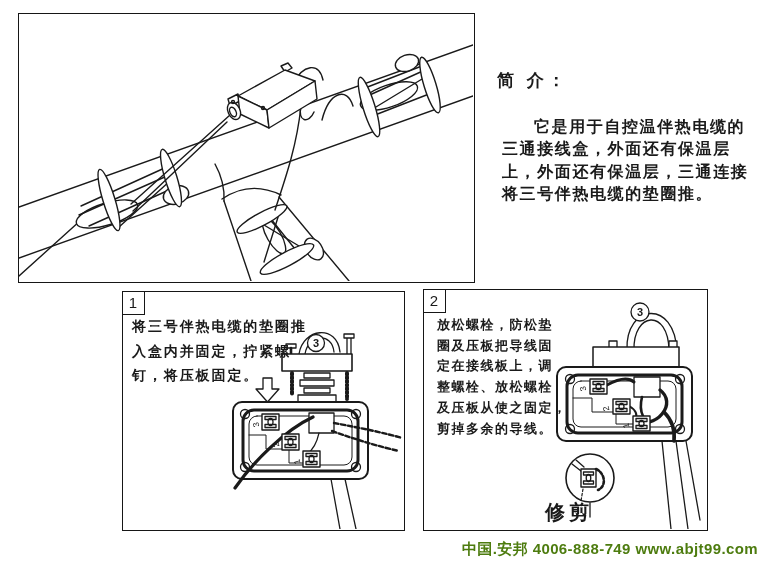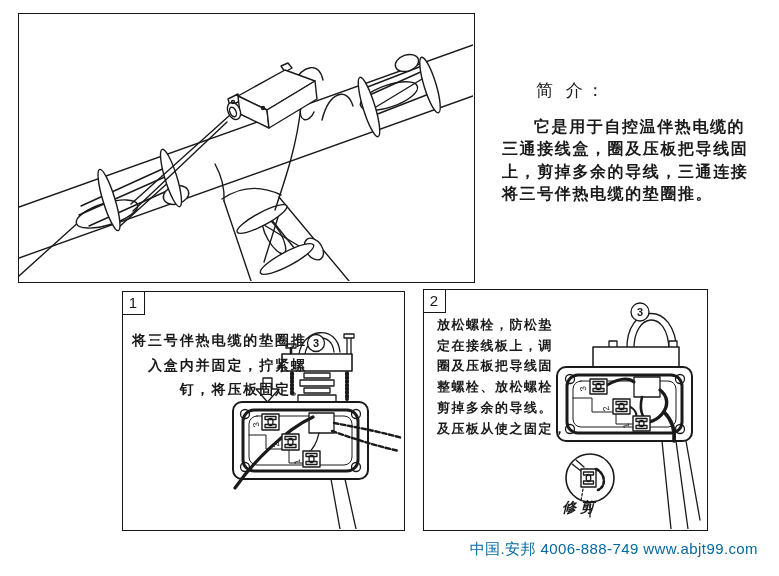--- a/index.html
+++ b/index.html
@@ -6,32 +6,32 @@
   .page{position:relative;width:779px;height:576px;background:#ffffff;overflow:hidden;
         font-family:"Liberation Sans","DejaVu Sans",sans-serif;color:#1a1a1a;}
   .frame{position:absolute;border:1.5px solid #161616;background:#fff;box-sizing:border-box;}
   #main-frame{left:18px;top:13px;width:457px;height:270px;}
   #panel-1{left:122px;top:291px;width:283px;height:240px;}
   #panel-2{left:423px;top:289px;width:285px;height:242px;}
   .panel-svg{position:absolute;left:0;top:0;}
   .badge{position:absolute;left:-1.5px;top:-1.5px;width:21px;height:22px;border:1.5px solid #161616;
          background:#fff;display:flex;align-items:center;justify-content:center;
          font-size:15px;font-weight:400;z-index:3;}
-  #intro-heading{position:absolute;left:497px;top:79px;font-size:17px;font-weight:normal;letter-spacing:4px;margin-left:39px;}
+  #intro-heading{position:absolute;left:497px;top:69px;font-size:17px;font-weight:bold;letter-spacing:4px;}
   #intro-body{position:absolute;left:502px;top:116px;width:256px;font-size:16px;font-weight:bold;
               line-height:22.4px;letter-spacing:1.6px;}
   #intro-body .ln{white-space:nowrap;}
   #intro-body .ln.first{text-indent:32px;}
   .step-text{position:absolute;font-weight:bold;z-index:2;}
-  #p1-text{left:9px;top:36px;font-size:14px;line-height:24.6px;letter-spacing:1.9px;text-align:right;}
+  #p1-text{left:9px;top:22px;font-size:14px;line-height:24.6px;letter-spacing:1.9px;}
   #p2-text{left:13px;top:25px;font-size:13px;line-height:20.7px;letter-spacing:1.5px;}
   .step-text .ln{white-space:nowrap;}
-  #trim-label{position:absolute;left:138px;top:209px;font-size:14px;font-weight:bold;letter-spacing:4px;z-index:2;font-style:italic;}
-  #footer{position:absolute;right:21px;top:540px;font-size:15px;font-weight:normal;
-          color:#0369a1;letter-spacing:0.4px;white-space:nowrap;}
+  #trim-label{position:absolute;left:121px;top:209px;font-size:20px;font-weight:bold;letter-spacing:4px;z-index:2;}
+  #footer{position:absolute;right:21px;top:540px;font-size:15px;font-weight:bold;
+          color:#4d7c0f;letter-spacing:0.4px;white-space:nowrap;}
   svg text{font-family:"Liberation Sans","DejaVu Sans",sans-serif;}
 </style>
 </head>
 <body>
 
 <div class="page">
 
   <div class="frame" id="main-frame">
     <svg class="panel-svg" width="454" height="267" viewBox="0 0 454 267">
       <g stroke="#1a1a1a" fill="none" stroke-width="1.4" stroke-linecap="round" stroke-linejoin="round">
@@ -105,22 +105,22 @@
           <circle cx="214" cy="88" r="1.5"></circle>
           <circle cx="244" cy="94" r="1.5"></circle>
         </g>
       </g>
     </svg>
   </div>
 
   <div id="intro-heading">简 介：</div>
   <div id="intro-body">
     <div class="ln first">它是用于自控温伴热电缆的</div>
-    <div class="ln">三通接线盒，圈及压板把导线固</div>
-    <div class="ln">上，剪掉多余的导线，三通连接</div>
+    <div class="ln">三通接线盒，外面还有保温层</div>
+    <div class="ln">上，外面还有保温层，三通连接</div>
     <div class="ln">将三号伴热电缆的垫圈推。</div>
   </div>
 
   <div class="frame" id="panel-1">
     <div class="badge">1</div>
     <div class="step-text" id="p1-text">
       <div class="ln">将三号伴热电缆的垫圈推</div>
       <div class="ln">入盒内并固定，拧紧螺</div>
       <div class="ln">钉，将压板固定。</div>
     </div>
@@ -198,25 +198,25 @@
         <text font-size="8.5" text-anchor="middle" transform="translate(156,152) rotate(-105)">2</text>
         <text font-size="8.5" text-anchor="middle" transform="translate(177,169) rotate(-105)">1</text>
       </g>
     </svg>
   </div>
 
   <div class="frame" id="panel-2">
     <div class="badge">2</div>
     <div class="step-text" id="p2-text">
       <div class="ln">放松螺栓，防松垫</div>
+      <div class="ln">圈及压板把导线固</div>
       <div class="ln">定在接线板上，调</div>
-      <div class="ln">圈及压板把导线固</div>
       <div class="ln">整螺栓、放松螺栓</div>
+      <div class="ln">及压板从使之固定，</div>
       <div class="ln">剪掉多余的导线。</div>
-      <div class="ln">及压板从使之固定，</div>
     </div>
     <div id="trim-label">修剪</div>
     <svg class="panel-svg" width="282" height="239" viewBox="0 0 282 239">
       <g stroke="#1a1a1a" fill="none" stroke-width="1.3" stroke-linecap="round" stroke-linejoin="round">
 
         <g>
           <path d="M203,60 C201,14 251,8 253,62"></path>
           <path d="M210,60 C209,22 244,18 245,60"></path>
           <circle cx="216" cy="22" r="9" fill="#fff"></circle>
         </g>

